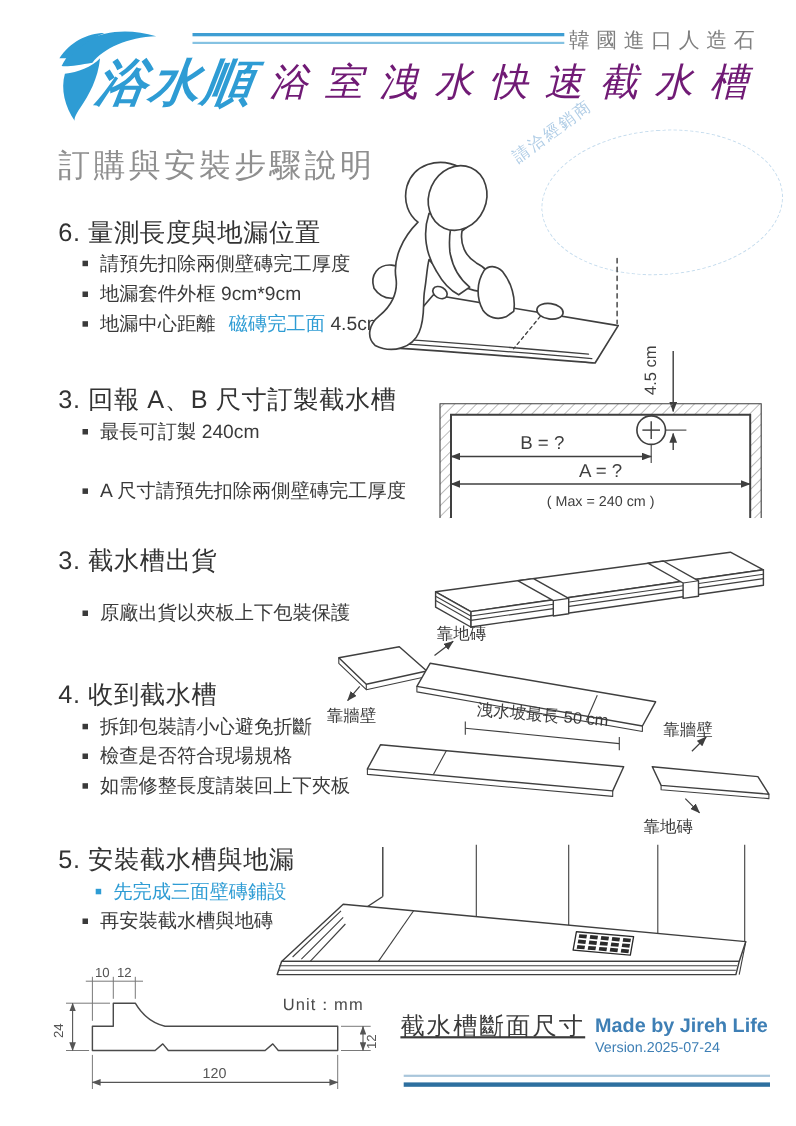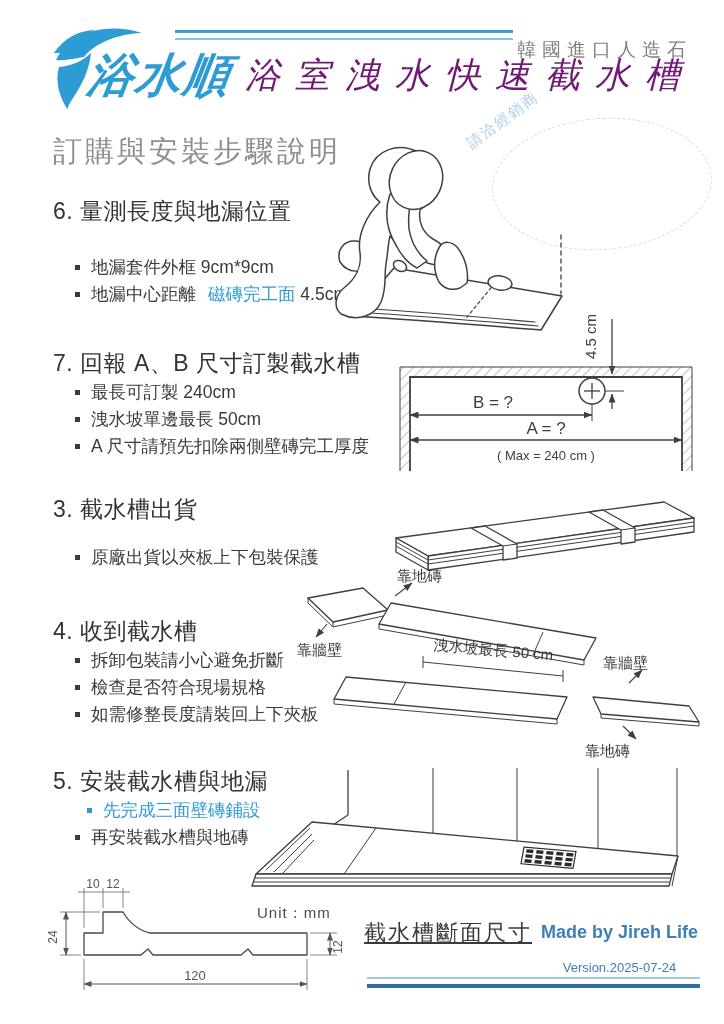--- a/index.html
+++ b/index.html
@@ -4,30 +4,30 @@
 <style>
   html,body{margin:0;padding:0;background:#fff;}
   body{font-family:"Liberation Sans","DejaVu Sans",sans-serif;}
   .page{position:relative;width:724px;height:1024px;background:#fff;overflow:hidden;}
   svg{position:absolute;overflow:visible;}
   .step-title{position:absolute;font-size:23px;color:#333;white-space:nowrap;letter-spacing:.5px;line-height:1;}
   .bullet{position:absolute;font-size:17.5px;color:#3A3A3A;white-space:nowrap;line-height:1;}
   .bullet::before{content:"";display:inline-block;width:5px;height:5px;background:currentColor;margin-right:11px;vertical-align:3px;}
   .blue{color:#2E9CD4;margin-left:12px;}
   .brand-text{position:absolute;left:88px;top:52px;font-size:46px;font-style:italic;font-weight:bold;color:#2E9CD4;transform:skewX(-8deg);letter-spacing:2px;white-space:nowrap;line-height:1;}
-  .origin{position:absolute;left:517px;top:28px;font-size:19px;letter-spacing:6px;color:#7f7f7f;white-space:nowrap;line-height:1;margin-top:12px;}
+  .origin{position:absolute;left:517px;top:28px;font-size:19px;letter-spacing:6px;color:#7f7f7f;white-space:nowrap;line-height:1;}
   .main-title{position:absolute;left:245px;top:57px;font-size:35px;letter-spacing:15px;color:#701a75;white-space:nowrap;line-height:1;font-style:italic;}
   .hline{position:absolute;}
   .section-title{position:absolute;left:53px;top:137px;font-size:29px;letter-spacing:3px;color:#8F8F8F;white-space:nowrap;line-height:1;}
   .wm-ellipse{position:absolute;left:492px;top:118px;width:218px;height:130px;border:1.5px dashed #C7DDEE;border-radius:50%;transform:rotate(-4deg);}
   .wm-text{position:absolute;left:460px;top:112px;font-size:15px;color:#B0CDE6;letter-spacing:2px;transform:rotate(-36deg);white-space:nowrap;line-height:1;}
   .caption{position:absolute;left:364px;top:922px;font-size:22px;letter-spacing:2px;color:#3A3A3A;white-space:nowrap;line-height:1;text-decoration:underline;}
-  .credit{position:absolute;right:26px;top:923px;text-align:center;color:#3E7FB5;line-height:1;}
+  .credit{position:absolute;right:26px;top:923px;text-align:left;color:#3E7FB5;line-height:1;}
   .credit .l1{font-size:18px;font-weight:600;}
-  .credit .l2{font-size:13px;margin-top:20px;}
+  .credit .l2{font-size:13px;margin-top:4px;}
 </style>
 </head>
 <body>
 
 <div class="page">
 
   <svg style="left:52px;top:20px" width="92" height="90" viewBox="0 0 92 90">
     <path d="M4,40 C18,12 54,2 90,13 C64,14 42,24 32,37 C20,39 9,41 4,40 Z" fill="#2E9CD4"></path>
     <path d="M7,47 C19,46 31,41 39,33 C37,52 29,66 21,78 C17,84 15,88 16,90 C7,77 3,61 7,47 Z" fill="#2E9CD4"></path>
     <path d="M2,33 C11,19 27,10 43,10 C29,16 17,25 11,33 C7,33 4,33 2,33 Z" fill="#2E9CD4"></path>
@@ -37,20 +37,21 @@
   <div class="hline" style="left:175px;top:38px;width:338px;height:1.5px;background:#85C2E2;"></div>
   <div class="origin">韓國進口人造石</div>
   <div class="main-title">浴室洩水快速截水槽</div>
 
   <div class="wm-ellipse"></div>
   <div class="wm-text">請洽經銷商</div>
 
   <div class="section-title">訂購與安裝步驟說明</div>
 
   <div class="step-title" style="left:53px;top:200px">6. 量測長度與地漏位置</div>
+  <div class="bullet" style="left:75px;top:231px"><span>請預先扣除兩側壁磚完工厚度</span></div>
   <div class="bullet" style="left:75px;top:259px"><span>地漏套件外框 9cm*9cm</span></div>
   <div class="bullet" style="left:75px;top:286px"><span>地漏中心距離</span><span class="blue">磁磚完工面</span><span> 4.5cm</span></div>
 
   <svg style="left:328px;top:136px" width="270" height="210" viewBox="0 0 270 210">
     <g fill="none" stroke="#3F3F3F" stroke-width="1.5" stroke-linejoin="round" stroke-linecap="round">
       <line x1="233" y1="99" x2="233" y2="158" stroke-dasharray="4,4" stroke-width="1.3"></line>
 
       <path d="M66,132 L234,160 L213,194 C150,189 88,184 25,180 Z" fill="#fff"></path>
       <path d="M28,176 C90,180 152,185 210,190" stroke-width="1.2"></path>
       <path d="M31,172 C92,176 152,181 207,186" stroke-width="1.2"></path>
@@ -59,23 +60,22 @@
 
       <path d="M12,126 C8,114 16,104 28,105 C40,106 46,116 42,127 C36,138 20,138 12,126 Z" fill="#fff"></path>
       <path d="M90,16 C70,6 48,14 42,33 C38,48 44,60 52,66 C38,80 29,99 32,117 C34,131 27,143 17,151 C7,159 5,171 13,178 C29,186 47,180 53,166 C59,152 56,140 58,128 C60,116 60,108 62,100 C74,114 88,124 103,128 C111,130 117,127 118,121 C119,113 113,107 105,103 C95,97 90,86 92,74 C104,66 110,52 106,38 C102,24 98,19 90,16 Z" fill="#fff"></path>
       <path d="M62,58 C56,76 59,95 69,111 C74,120 81,128 89,132 L99,125 C89,117 83,105 81,93 C80,82 81,70 85,60 Z" fill="#fff"></path>
       <ellipse cx="88" cy="44" rx="26" ry="30" transform="rotate(24 88 44)" fill="#fff"></ellipse>
       <path d="M112,110 C105,121 105,135 111,146 C116,153 124,155 132,152 L139,147 C141,135 137,121 129,111 C123,105 116,105 112,110 Z" fill="#fff"></path>
       <ellipse cx="72" cy="130" rx="7" ry="5" transform="rotate(30 72 130)" fill="#fff"></ellipse>
     </g>
   </svg>
 
-  <div class="step-title" style="left:53px;top:352px">7. 回報 A、B 尺寸訂製截水槽</div>
+  <div class="step-title" style="left:53px;top:352px">3. 回報 A、B 尺寸訂製截水槽</div>
   <div class="bullet" style="left:75px;top:384px"><span>最長可訂製 240cm</span></div>
-  <div class="bullet" style="left:75px;top:411px"><span>洩水坡單邊最長 50cm</span></div>
   <div class="bullet" style="left:75px;top:438px"><span>A 尺寸請預先扣除兩側壁磚完工厚度</span></div>
 
   <svg style="left:388px;top:303px" width="316" height="172" viewBox="0 0 316 172">
     <defs>
       <pattern id="hatch2" width="7" height="7" patternUnits="userSpaceOnUse" patternTransform="rotate(45)">
         <line x1="0" y1="0" x2="0" y2="7" stroke="#9a9a9a" stroke-width="1.2"></line>
       </pattern>
       <marker id="arr2" markerWidth="9" markerHeight="7" refX="8.5" refY="3.5" orient="auto-start-reverse" markerUnits="userSpaceOnUse">
         <path d="M0,0 L9,3.5 L0,7 Z" fill="#3F3F3F"></path>
       </marker>

